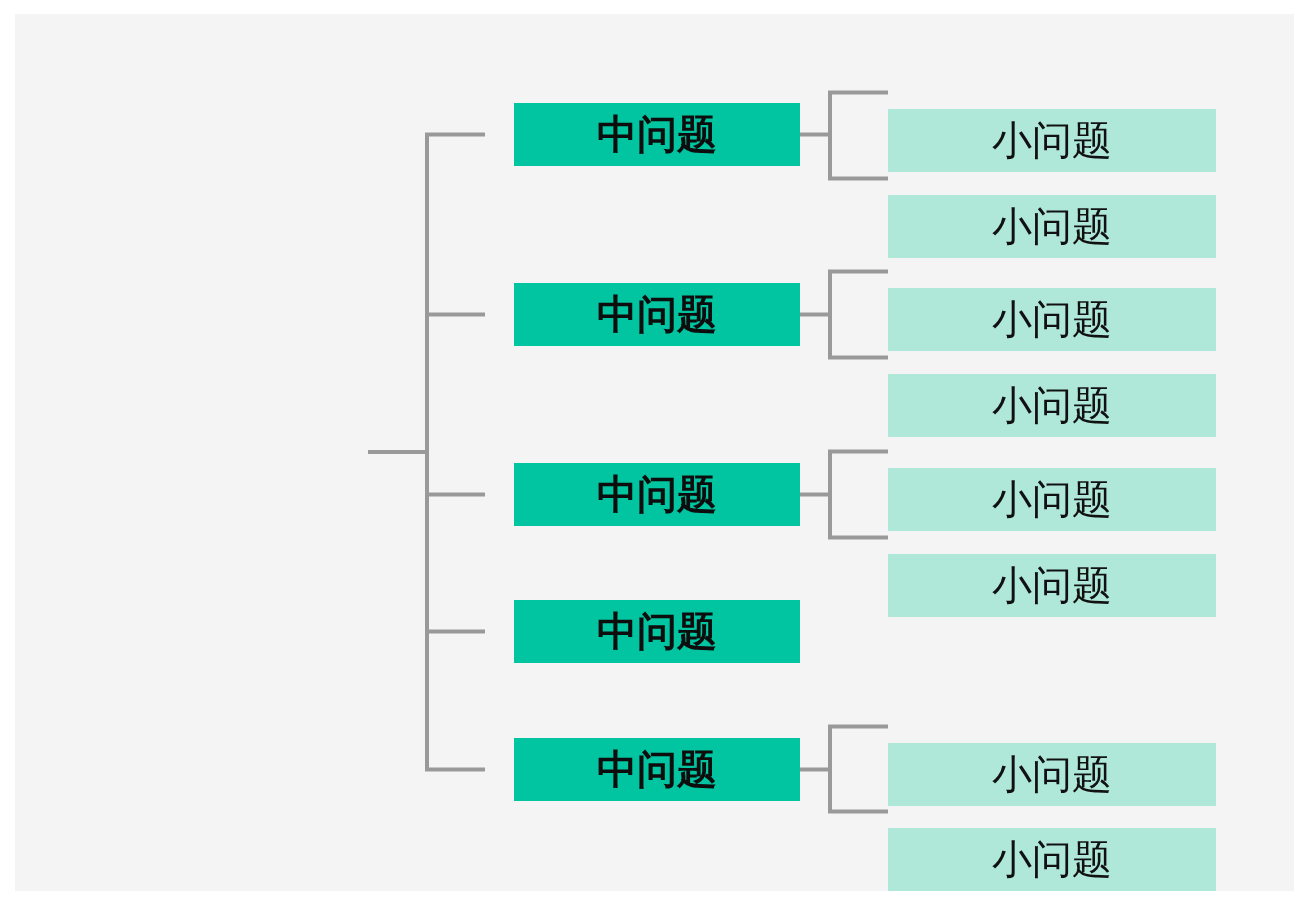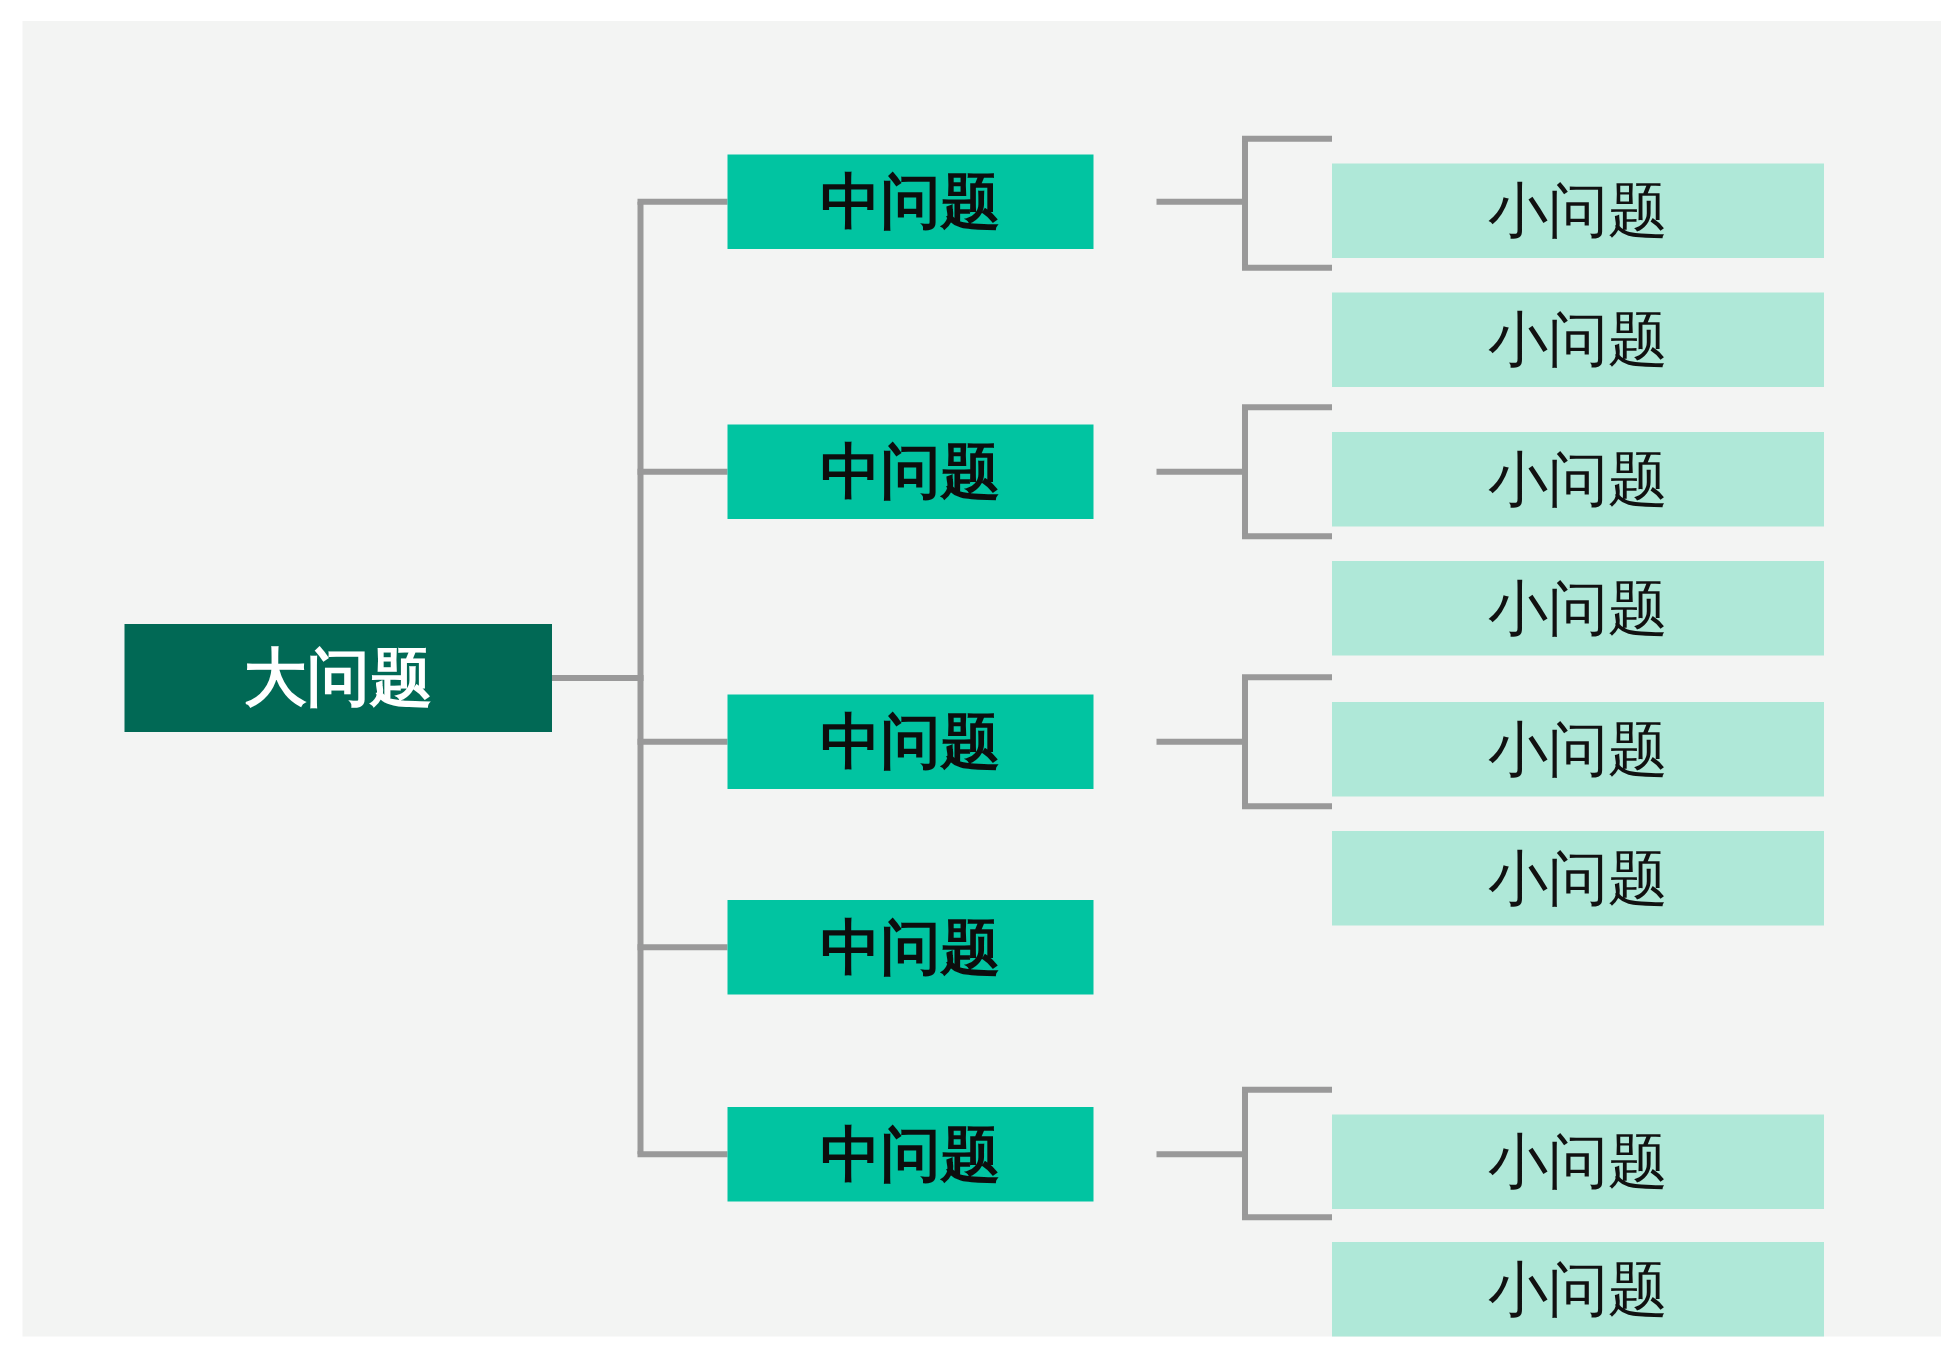--- a/index.html
+++ b/index.html
@@ -41,21 +41,21 @@
     user-select: none;
   }
   .root-node {
     left: 83px; top: 416px; width: 285px; height: 72px;
     background: var(--root-fill, #016955);
     color: var(--root-text, #ffffff);
     font-size: 42px;
     font-weight: 700;
   }
   .branch-node {
-    left: 485px; width: 244px; height: 63px;
+    left: 514px; width: 286px; height: 63px;
     background: var(--branch-fill, #01c4a1);
     color: var(--branch-text, #0d0d0d);
     font-size: 40px;
     font-weight: 700;
     text-align: right;
   }
   .leaf-node {
     left: 888px; width: 328px; height: 63px;
     background: var(--leaf-fill, #afe8d8);
     color: var(--leaf-text, #111111);
@@ -110,21 +110,20 @@
       <line x1="828" y1="451.5" x2="888" y2="451.5"></line>
       <line x1="828" y1="537.5" x2="888" y2="537.5"></line>
 
       <line x1="771" y1="769.5" x2="832" y2="769.5"></line>
       <line x1="830" y1="726.5" x2="830" y2="811.5"></line>
       <line x1="828" y1="726.5" x2="888" y2="726.5"></line>
       <line x1="828" y1="811.5" x2="888" y2="811.5"></line>
     </g>
   </svg>
 
-  <div class="node root-node">大问题</div>
 
   <div class="node branch-node b1">中问题</div>
   <div class="node branch-node b2">中问题</div>
   <div class="node branch-node b3">中问题</div>
   <div class="node branch-node b4">中问题</div>
   <div class="node branch-node b5">中问题</div>
 
   <div class="node leaf-node l1">小问题</div>
   <div class="node leaf-node l2">小问题</div>
   <div class="node leaf-node l3">小问题</div>

